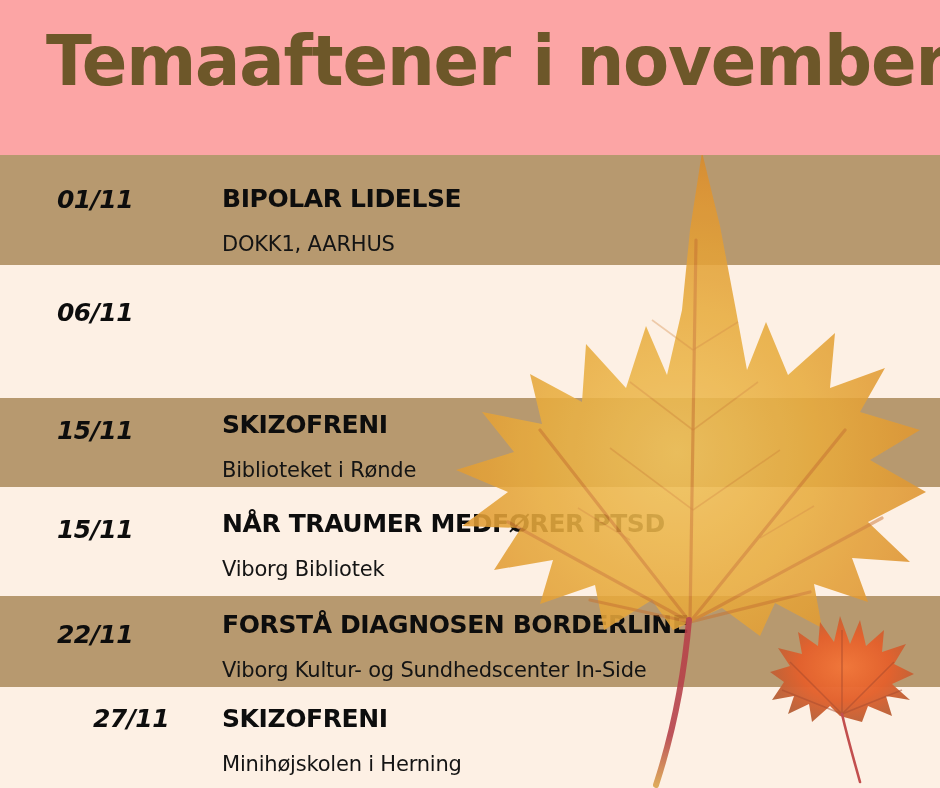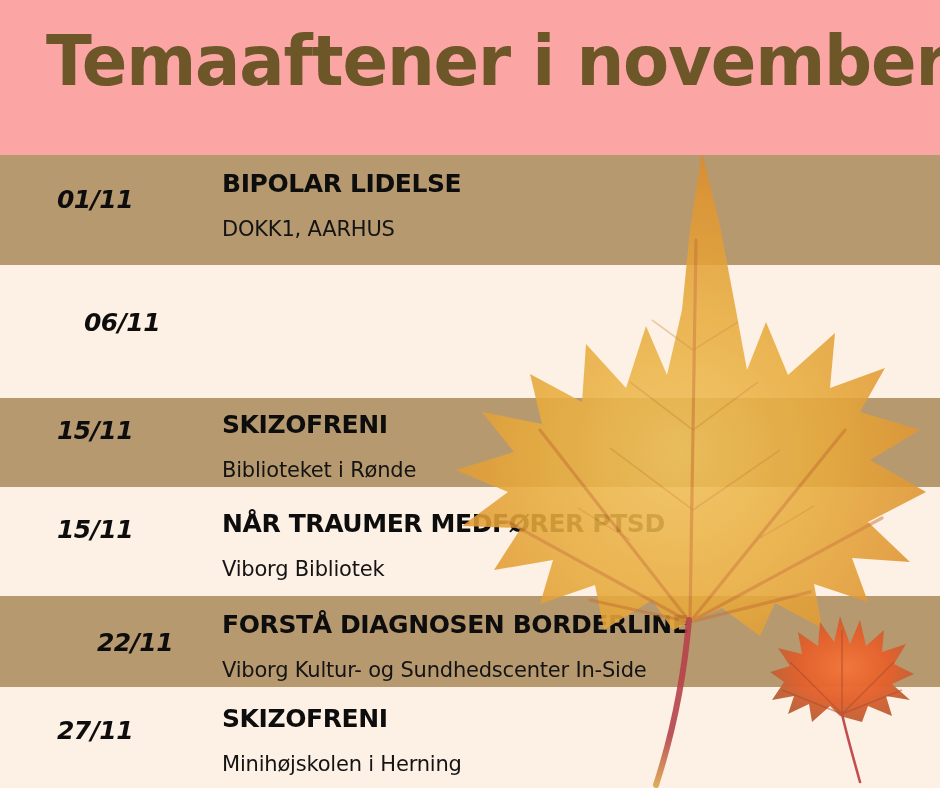--- a/index.html
+++ b/index.html
@@ -130,28 +130,28 @@
 </style>
 </head>
 <body>
 
 <div id="poster">
 
   <div id="rows">
 
     <div class="row tan" style="top:0px;height:110px;">
       <div class="row-date" style="top:30px;">01/11</div>
-      <div class="row-body" style="top:14px;">
+      <div class="row-body" style="top:29px;">
         <div class="row-title">BIPOLAR LIDELSE</div>
         <div class="row-venue">DOKK1, AARHUS</div>
       </div>
     </div>
 
     <div class="row cream" style="top:110px;height:133px;">
-      <div class="row-date" style="top:43px;margin-left:27px;">06/11</div>
+      <div class="row-date" style="top:33px;">06/11</div>
       <div class="row-body" style="top:18px;">
       </div>
     </div>
 
     <div class="row tan" style="top:243px;height:89px;">
       <div class="row-date" style="top:18px;">15/11</div>
       <div class="row-body" style="top:12px;">
         <div class="row-title">SKIZOFRENI</div>
         <div class="row-venue">Biblioteket i Rønde</div>
       </div>
@@ -159,29 +159,29 @@
 
     <div class="row cream" style="top:332px;height:109px;">
       <div class="row-date" style="top:28px;">15/11</div>
       <div class="row-body" style="top:22px;">
         <div class="row-title">NÅR TRAUMER MEDFØRER PTSD</div>
         <div class="row-venue">Viborg Bibliotek</div>
       </div>
     </div>
 
     <div class="row tan" style="top:441px;height:91px;">
-      <div class="row-date" style="top:32px;padding-left:40px;">22/11</div>
+      <div class="row-date" style="top:24px;">22/11</div>
       <div class="row-body" style="top:14px;">
         <div class="row-title">FORSTÅ DIAGNOSEN BORDERLINE</div>
         <div class="row-venue">Viborg Kultur- og Sundhedscenter In-Side</div>
       </div>
     </div>
 
     <div class="row cream" style="top:532px;height:101px;">
-      <div class="row-date" style="top:29px;">27/11</div>
+      <div class="row-date" style="top:17px;padding-left:36px;">27/11</div>
       <div class="row-body" style="top:17px;">
         <div class="row-title">SKIZOFRENI</div>
         <div class="row-venue">Minihøjskolen i Herning</div>
       </div>
     </div>
 
   </div>
 
   <div id="leaf-layer">
 

